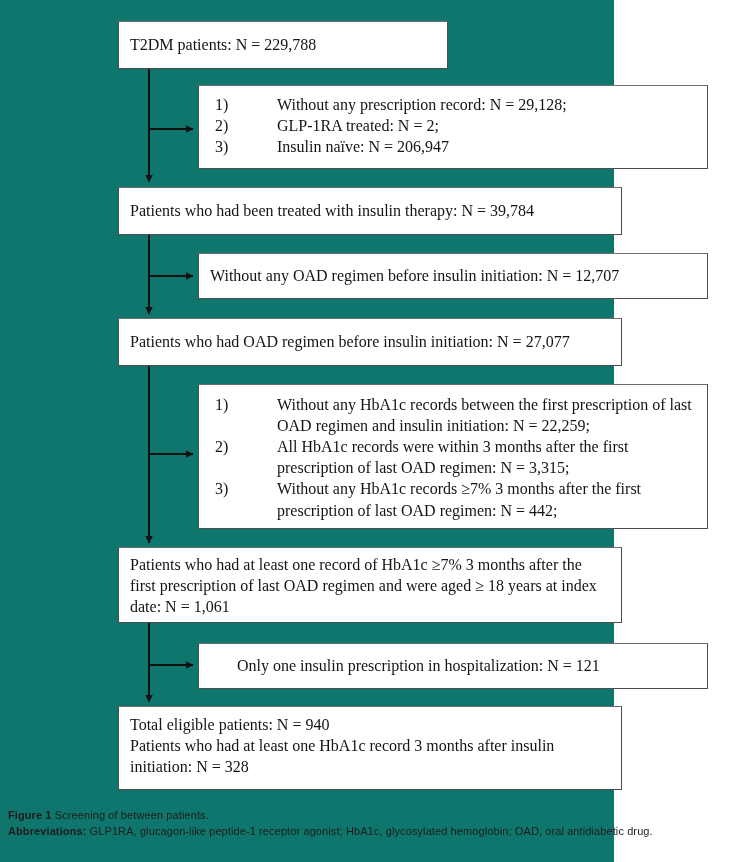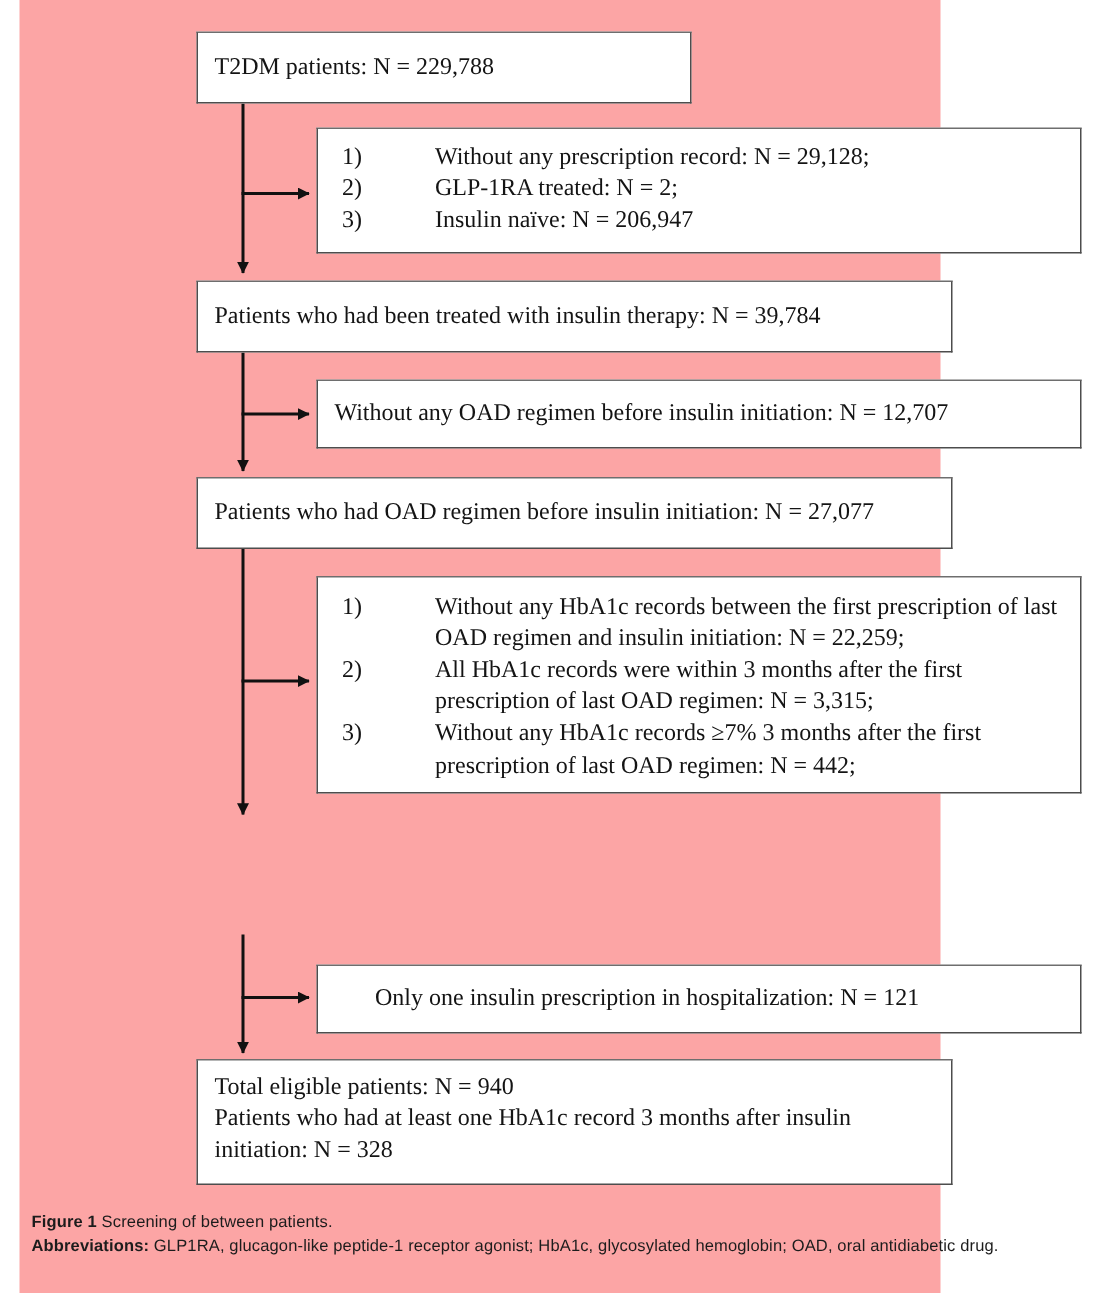--- a/index.html
+++ b/index.html
@@ -1,18 +1,18 @@
 <!DOCTYPE html>
 <html><head>
 <meta charset="utf-8">
 <style>
   * { margin: 0; padding: 0; box-sizing: border-box; }
   html, body { background: #ffffff; }
   body { width: 738px; height: 862px; position: relative; font-family: "Liberation Serif", "DejaVu Serif", serif; color: #141414; }
-  .canvas { position: absolute; left: 13px; top: 0; width: 614px; height: 862px; background: #fca5a5; }
+  .canvas { position: absolute; left: 0; top: 0; width: 614px; height: 862px; background: #0f766e; }
   svg.connectors { position: absolute; left: 0; top: 0; pointer-events: none; }
 
   .fbox {
     position: absolute;
     background: #ffffff;
     border: 1.6px solid #4d4d4d;
     border-top-color: #6e6e6e;
     font-size: 16px;
     line-height: 1.32;
     color: #141414;
@@ -60,20 +60,23 @@
   </div>
 
   <div class="fbox center-v" style="left:118px; top:187px; width:504px; height:48px;justify-content:flex-end;">
     <div class="pad">Patients who had been treated with insulin therapy: N = 39,784</div>
   </div>
 
   <div class="fbox center-v" style="left:118px; top:318px; width:504px; height:48px;justify-content:center;">
     <div class="pad">Patients who had OAD regimen before insulin initiation: N = 27,077</div>
   </div>
 
+  <div class="fbox" style="left:118px; top:547px; width:504px; height:76px;">
+    <div class="pad" style="padding-top:6px;">Patients who had at least one record of HbA1c ≥7% 3 months after the first prescription of last OAD regimen and were aged ≥ 18 years at index date: N = 1,061</div>
+  </div>
 
   <div class="fbox" style="left:118px; top:706px; width:504px; height:84px;">
     <div class="twolines">
       <div>Total eligible patients: N = 940</div>
       <div>Patients who had at least one HbA1c record 3 months after insulin initiation: N = 328</div>
     </div>
   </div>
 
   <div class="fbox" style="left:198px; top:85px; width:510px; height:84px;">
     <div class="numlist">

